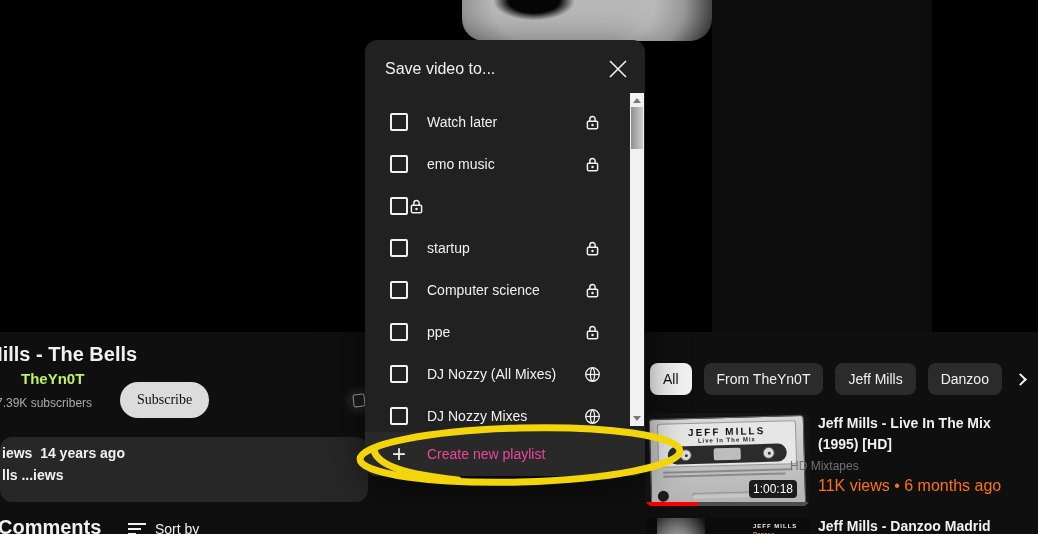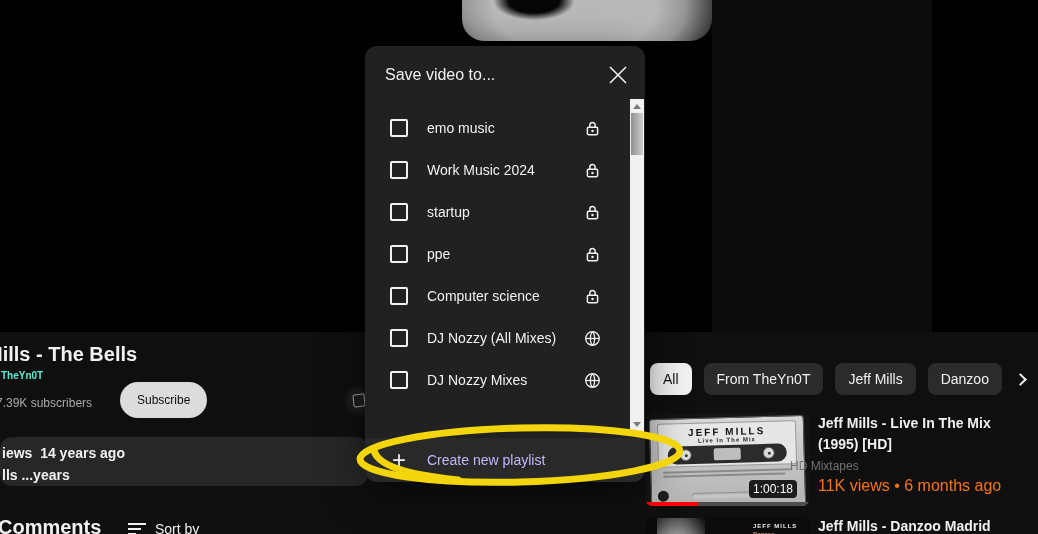--- a/index.html
+++ b/index.html
@@ -15,30 +15,30 @@
   .face {
     position:absolute; left:462px; top:0; width:250px; height:41px;
     border-radius:0 0 22px 22px; background-color:#000;
     background:
       radial-gradient(55px 26px at 72px 1px, #060606 46%, rgba(6,6,6,0) 74%),
       radial-gradient(150px 88px at 112px 6px, #b9b9b9 54%, #969696 74%, #2c2c2c 97%),
       radial-gradient(82px 58px at 228px 12px, #a8a8a8 44%, #5a5a5a 80%, rgba(0,0,0,0) 100%);
   }
   
   .video-title { position:absolute; left:-14px; top:343px; font-size:20px; font-weight:bold; color:#f1f1f1; white-space:nowrap; }
-  .channel-name { position:absolute; left:1px; top:370px; font-size:10px; font-weight:bold; color:#5eead4; }
+  .channel-name { position:absolute; left:1px; top:370px; font-size:15px; font-weight:bold; color:#bef264;padding-left:20px; }
   .channel-subs { position:absolute; left:-4px; top:396px; font-size:12px; color:#aaaaaa; }
   .subscribe {
     position:absolute; left:120px; top:382px; height:36px; padding:0 17px;
     border:none; border-radius:18px; background:#dcdcdc; color:#0f0f0f;
-    font-family:Liberation Sans, sans-serif; font-size:12px; font-weight:500; cursor:pointer;
+    font-family:Liberation Serif, serif; font-size:14px; font-weight:500; cursor:pointer;
   }
   .action-partial { position:absolute; left:341px; top:386px; width:24px; height:30px; background:radial-gradient(16px 16px at 18px 15px, #1e1e1e 60%, rgba(30,30,30,0) 100%); }
   .action-partial .glyph { position:absolute; left:12px; top:8px; width:12px; height:13px; border:1.5px solid #a9a9a9; border-radius:2px; transform:rotate(-6deg); }
-  .desc-box { position:absolute; left:0; top:437px; width:368px; height:49px; background:#272727; border-radius:12px; }
+  .desc-box { position:absolute; left:0; top:437px; width:368px; height:65px; background:#272727; border-radius:12px; }
   .desc-line1 { position:absolute; left:2px; top:8px; font-size:14px; font-weight:bold; color:#f1f1f1; white-space:pre; }
   .desc-line2 { position:absolute; left:2px; top:30px; font-size:14px; font-weight:bold; color:#f1f1f1; }
   .comments-title { position:absolute; left:-2px; top:516px; font-size:20px; font-weight:bold; color:#f1f1f1; }
   .sortby { position:absolute; left:128px; top:520px; display:flex; align-items:center; gap:9px; color:#f1f1f1; font-size:14px; font-weight:500; cursor:pointer; }
   .sort-icon { display:block; width:18px; }
   .sort-icon i { display:block; height:2px; background:#f1f1f1; margin:3px 0; }
   .sort-icon i:nth-child(1){ width:18px; } .sort-icon i:nth-child(2){ width:13px; } .sort-icon i:nth-child(3){ width:8px; }
   
   .chips { position:absolute; left:650px; top:363px; display:flex; gap:12px; }
   .chip {
@@ -72,21 +72,21 @@
   .v-title { position:absolute; left:818px; width:216px; font-size:14px; font-weight:bold; color:#f1f1f1; line-height:21px; }
   .v1-title { top:413px; }
   .v1-channel { position:absolute; left:790px; top:459px; font-size:12px; color:#737373; }
   .v1-meta { position:absolute; left:818px; top:477px; font-size:16px; color:#f97316; }
   .v2-title { top:516px; }
   .t2-photo { position:absolute; left:12px; top:0; width:48px; height:93px; background:radial-gradient(40px 60px at 20px 40px, #bfbfbf 20%, #6d6d6d 55%, #161616 90%); }
   .t2-line1 { position:absolute; left:108px; top:5px; font-size:6px; font-weight:bold; letter-spacing:1px; color:#eee; }
   .t2-line2 { position:absolute; left:108px; top:13px; font-size:6px; font-weight:bold; color:#d98a6a; }
   
   .dialog {
-    position:absolute; left:365px; top:46px; width:280px; height:436px;
+    position:absolute; left:365px; top:40px; width:280px; height:436px;
     background:#212121; border-radius:12px; box-shadow:0 8px 40px rgba(0,0,0,.55); z-index:20;
   }
   .dlg-head { position:absolute; left:20px; right:14px; top:14px; height:30px; display:flex; align-items:center; justify-content:space-between; }
   .dlg-title { font-size:16px; color:#f1f1f1; }
   .dlg-close { width:26px; height:26px; cursor:pointer; }
   .dlg-list { position:absolute; left:0; top:61px; width:100%; }
   .pl-row { height:42px; display:flex; align-items:center; padding:0 44px 0 25px; cursor:pointer; }
   .cb { width:18px; height:18px; border:2px solid #f1f1f1; border-radius:2px; flex:none; cursor:pointer; }
   .pl-label { flex:1; margin-left:19px; font-size:14px; color:#f1f1f1; white-space:nowrap; }
   .priv { flex:none; width:17px; height:17px; }
@@ -94,21 +94,21 @@
   .sb-up, .sb-down { position:absolute; left:3px; width:0; height:0; border-left:4px solid transparent; border-right:4px solid transparent; }
   .sb-up { top:5px; border-bottom:5px solid #7a7a7a; }
   .sb-down { bottom:5px; border-top:5px solid #7a7a7a; }
   .sb-thumb { position:absolute; left:1px; top:14px; width:12px; height:42px; background:linear-gradient(90deg,#8f8f8f,#cfcfcf); cursor:grab; }
   .dlg-footer {
     position:absolute; left:0; bottom:0; width:100%; height:44px;
     display:flex; align-items:center; padding:0 25px; gap:19px;
     background:rgba(255,255,255,.04); border-radius:0 0 12px 12px; cursor:pointer;
   }
   .plus { width:18px; text-align:center; font-size:24px; font-weight:300; color:#f1f1f1; line-height:20px; }
-  .create-label { font-size:14px; font-weight:500; color:#c4b5fd;text-align:center; }
+  .create-label { font-size:14px; font-weight:500; color:#ec4899;text-align:center; }
   
   .annotation { position:absolute; left:0; top:0; z-index:50; pointer-events:none; }
 </style>
 </head>
 <body>
 
 <div class="screen">
 
   <div class="player">
     <div class="video-band"></div>
@@ -118,21 +118,21 @@
   <div class="video-title">Mills - The Bells</div>
   <div class="channel-name">TheYn0T</div>
   <div class="channel-subs">7.39K subscribers</div>
   <button class="subscribe">Subscribe</button>
   <div class="action-partial">
       <span class="glyph"></span>
     </div>
 
   <div class="desc-box">
     <div class="desc-line1">iews  14 years ago</div>
-    <div class="desc-line2">lls ...years</div>
+    <div class="desc-line2">lls ...iews</div>
   </div>
 
   <div class="comments-title">Comments</div>
   <div class="sortby">
     <span class="sort-icon">
         <i></i>
         <i></i>
         <i></i>
       </span>
     <span>Sort by</span>
@@ -185,33 +185,44 @@
       <span class="dlg-title">Save video to...</span>
       <span class="dlg-close">
         <svg viewBox="0 0 26 26" width="26" height="26">
             <path d="M5 5 L21 21 M21 5 L5 21" stroke="#f1f1f1" stroke-width="1.6" fill="none"></path>
           </svg>
       </span>
     </div>
     <div class="dlg-list">
         <div class="pl-row">
     <span class="cb"></span>
+    <span class="pl-label">Watch later</span>
+    <span class="priv">
+      <svg viewBox="0 0 16 16" width="17" height="17">
+              <rect x="3.2" y="6.8" width="9.6" height="7" rx="1" fill="none" stroke="#f1f1f1" stroke-width="1.4"></rect>
+              <path d="M5.5 6.8 V4.9 a2.5 2.5 0 0 1 5 0 V6.8" fill="none" stroke="#f1f1f1" stroke-width="1.4"></path>
+              <circle cx="8" cy="10.4" r="1.2" fill="#f1f1f1"></circle>
+            </svg>
+    </span>
+
+  </div>
+        <div class="pl-row">
+    <span class="cb"></span>
     <span class="pl-label">emo music</span>
     <span class="priv">
       <svg viewBox="0 0 16 16" width="17" height="17">
               <rect x="3.2" y="6.8" width="9.6" height="7" rx="1" fill="none" stroke="#f1f1f1" stroke-width="1.4"></rect>
               <path d="M5.5 6.8 V4.9 a2.5 2.5 0 0 1 5 0 V6.8" fill="none" stroke="#f1f1f1" stroke-width="1.4"></path>
               <circle cx="8" cy="10.4" r="1.2" fill="#f1f1f1"></circle>
             </svg>
     </span>
 
   </div>
         <div class="pl-row">
     <span class="cb"></span>
-    <span class="pl-label">Work Music 2024</span>
     <span class="priv">
       <svg viewBox="0 0 16 16" width="17" height="17">
               <rect x="3.2" y="6.8" width="9.6" height="7" rx="1" fill="none" stroke="#f1f1f1" stroke-width="1.4"></rect>
               <path d="M5.5 6.8 V4.9 a2.5 2.5 0 0 1 5 0 V6.8" fill="none" stroke="#f1f1f1" stroke-width="1.4"></path>
               <circle cx="8" cy="10.4" r="1.2" fill="#f1f1f1"></circle>
             </svg>
     </span>
 
   </div>
         <div class="pl-row">
@@ -221,33 +232,33 @@
       <svg viewBox="0 0 16 16" width="17" height="17">
               <rect x="3.2" y="6.8" width="9.6" height="7" rx="1" fill="none" stroke="#f1f1f1" stroke-width="1.4"></rect>
               <path d="M5.5 6.8 V4.9 a2.5 2.5 0 0 1 5 0 V6.8" fill="none" stroke="#f1f1f1" stroke-width="1.4"></path>
               <circle cx="8" cy="10.4" r="1.2" fill="#f1f1f1"></circle>
             </svg>
     </span>
 
   </div>
         <div class="pl-row">
     <span class="cb"></span>
+    <span class="pl-label">Computer science</span>
+    <span class="priv">
+      <svg viewBox="0 0 16 16" width="17" height="17">
+              <rect x="3.2" y="6.8" width="9.6" height="7" rx="1" fill="none" stroke="#f1f1f1" stroke-width="1.4"></rect>
+              <path d="M5.5 6.8 V4.9 a2.5 2.5 0 0 1 5 0 V6.8" fill="none" stroke="#f1f1f1" stroke-width="1.4"></path>
+              <circle cx="8" cy="10.4" r="1.2" fill="#f1f1f1"></circle>
+            </svg>
+    </span>
+
+  </div>
+        <div class="pl-row">
+    <span class="cb"></span>
     <span class="pl-label">ppe</span>
-    <span class="priv">
-      <svg viewBox="0 0 16 16" width="17" height="17">
-              <rect x="3.2" y="6.8" width="9.6" height="7" rx="1" fill="none" stroke="#f1f1f1" stroke-width="1.4"></rect>
-              <path d="M5.5 6.8 V4.9 a2.5 2.5 0 0 1 5 0 V6.8" fill="none" stroke="#f1f1f1" stroke-width="1.4"></path>
-              <circle cx="8" cy="10.4" r="1.2" fill="#f1f1f1"></circle>
-            </svg>
-    </span>
-
-  </div>
-        <div class="pl-row">
-    <span class="cb"></span>
-    <span class="pl-label">Computer science</span>
     <span class="priv">
       <svg viewBox="0 0 16 16" width="17" height="17">
               <rect x="3.2" y="6.8" width="9.6" height="7" rx="1" fill="none" stroke="#f1f1f1" stroke-width="1.4"></rect>
               <path d="M5.5 6.8 V4.9 a2.5 2.5 0 0 1 5 0 V6.8" fill="none" stroke="#f1f1f1" stroke-width="1.4"></path>
               <circle cx="8" cy="10.4" r="1.2" fill="#f1f1f1"></circle>
             </svg>
     </span>
 
   </div>
         <div class="pl-row">

